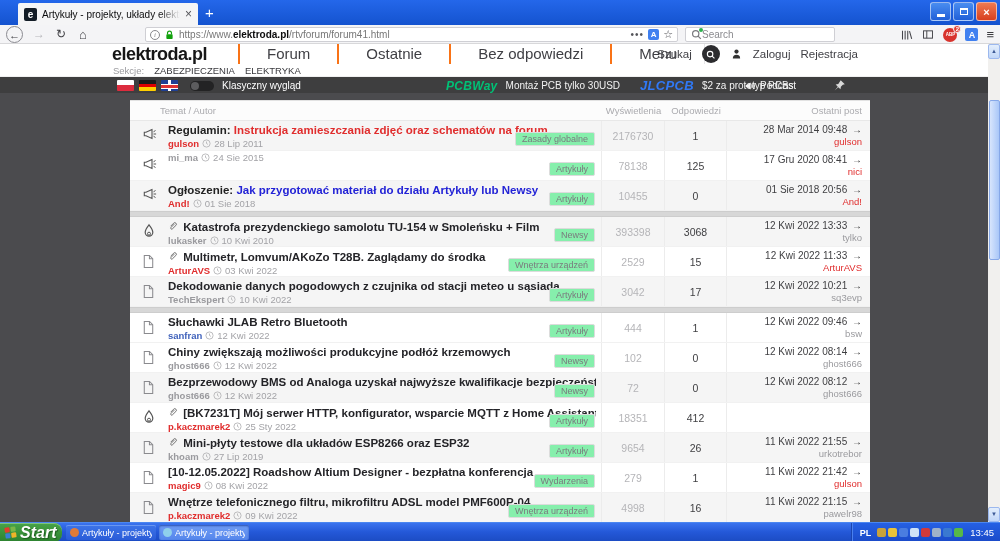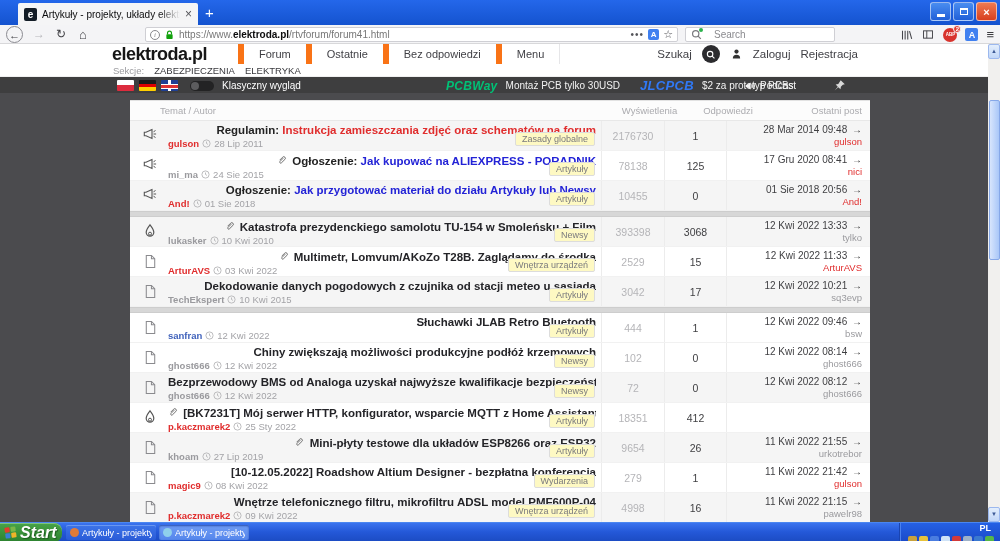--- a/index.html
+++ b/index.html
@@ -36,35 +36,35 @@
           border-radius:2px;display:flex;align-items:center;padding:0 4px;gap:4px;font-size:10px;color:#777;}
   .info-i{width:10px;height:10px;border:1px solid #88888c;border-radius:50%;color:#88888c;font-size:7px;
           display:flex;align-items:center;justify-content:center;flex:0 0 10px;font-style:italic;font-family:"Liberation Serif",serif;}
   .urltext{flex:1;white-space:nowrap;overflow:hidden;}
   .urltext b{color:#0c0c0d;}
   .pageactions{color:#55555a;font-size:10px;letter-spacing:1px;}
   .tr-ico{width:11px;height:11px;background:#4080f0;border-radius:2px;color:#fff;font-size:8px;font-weight:bold;
           display:flex;align-items:center;justify-content:center;}
   .star{color:#5a5a5f;font-size:11px;}
   .searchbar{position:absolute;left:685px;top:2px;width:150px;height:15px;background:#fff;border:1px solid #cfcfd4;
-             border-radius:2px;display:flex;align-items:center;padding:0 5px;gap:12px;font-size:10px;color:#8a8a8e;}
+             border-radius:2px;display:flex;align-items:center;padding:0 5px;gap:0;font-size:10px;color:#8a8a8e;}
   .sicon{position:relative;width:11px;height:11px;flex:0 0 11px;}
   .sicon .dot{position:absolute;right:-1px;top:-1px;width:4px;height:4px;background:#2bb24c;border-radius:50%;}
   .tbicons{position:absolute;right:6px;top:2px;display:flex;align-items:center;gap:8px;height:15px;}
   .abp{position:relative;width:14px;height:14px;background:#d8332d;border-radius:50%;color:#fff;font-size:4.5px;
        font-weight:bold;display:flex;align-items:center;justify-content:center;}
   .abp .badge{position:absolute;top:-3px;right:-4px;background:#e0382d;border:1px solid #f4f4f6;border-radius:50%;
               width:8px;height:8px;font-size:6px;display:flex;align-items:center;justify-content:center;}
   .hamb{font-size:13px;color:#3d3d41;line-height:14px;}
 
   
   .siteheader{position:absolute;top:44px;left:0;right:12px;height:20px;background:#fff;}
   .logo{position:absolute;left:112px;top:0;font-size:18px;font-weight:800;letter-spacing:-.5px;color:#161616;line-height:20px;}
   .mainnav{position:absolute;left:238px;top:0;display:flex;height:20px;align-items:center;}
-  .mainnav .nav-item{font-size:11px;color:#3f3f44;padding:0 15px;border-left:6px solid #f97316;line-height:20px;}
+  .mainnav .nav-item{font-size:15px;color:#3f3f44;padding:0 27px;border-left:2px solid #f97316;line-height:20px;}
   .mainnav .nav-item:last-child{border-right:1px solid #e6e6e8;}
   .hdr-right{position:absolute;right:130px;top:0;display:flex;align-items:center;gap:10px;height:20px;}
   .hdr-right .txt{font-size:11.5px;color:#3f3f44;}
   .search-circle{width:18px;height:18px;background:#2b2b2e;border-radius:50%;display:flex;align-items:center;justify-content:center;}
   .sekcje{position:absolute;top:64px;left:0;right:12px;height:13px;background:#fff;font-size:9.5px;
           display:flex;align-items:center;gap:10px;padding-left:113px;border-bottom:1px solid #f0f0f0;}
   .sekcje .lbl{color:#9a9a9e;}
   .sekcje .sec{color:#39393d;}
 
   
@@ -84,35 +84,35 @@
   .ad-brand.jl{font-size:13px;margin-left:12px;}
   .ad-text{font-size:10px;color:#f2f2f2;}
   .podcast{position:absolute;left:744px;top:0;height:17px;display:flex;align-items:center;gap:4px;}
   .podcast .lab{font-size:10px;color:#f2f2f2;text-align:center;}
   .pin{position:absolute;left:833px;top:2px;}
 
   
   .page{position:absolute;top:94px;left:0;right:12px;bottom:19px;background:#4b4b4e;}
   .card{position:absolute;left:130px;top:6px;width:740px;bottom:0;background:#fff;overflow:hidden;border-top:1px solid #e2e2e2;}
   .thead{display:flex;height:20px;align-items:center;border-bottom:1px solid #e8e8e8;background:#fcfcfc;
-         font-size:9.5px;color:#ababaf;gap:16px;}
+         font-size:9.5px;color:#ababaf;}
   .col-topic{flex:0 0 472px;padding-left:30px;}
   .col-views{flex:0 0 63px;text-align:center;}
   .col-replies{flex:0 0 62px;text-align:center;}
   .col-last{flex:1;text-align:right;padding-right:8px;}
   .row{display:flex;height:30px;border-bottom:1px solid #f1f1f1;background:#fff;}
   .row.alt{background:#f5f5f5;}
-  .cell-topic{flex:0 0 472px;position:relative;padding-left:38px;border-right:1px solid #ececec;text-align:right;}
+  .cell-topic{flex:0 0 472px;position:relative;padding-left:38px;border-right:1px solid #ececec;}
   .type-icon{position:absolute;left:11px;top:6px;width:17px;height:17px;}
   .t-line1{margin-top:3px;font-size:11.5px;font-weight:bold;white-space:nowrap;overflow:hidden;max-width:428px;line-height:13px;}
   .t-line1 .clip{display:inline-block;margin-right:2px;}
   .prefix{color:#222;}
   .t-line2{margin-top:1px;font-size:9.5px;color:#a3a3a7;line-height:11px;display:flex;align-items:center;gap:3px;}
   .author{font-weight:bold;}
-  .badgebox{position:absolute;right:6px;bottom:4px;background:#fef9c3;border:1px solid #dcdcdc;border-radius:2px;
+  .badgebox{position:absolute;right:6px;bottom:4px;background:#86efac;border:1px solid #dcdcdc;border-radius:2px;
             font-size:9px;color:#7a7a7e;padding:1px 6px;line-height:10px;}
   .cell-views{flex:0 0 63px;display:flex;align-items:center;justify-content:center;font-size:10.5px;color:#b5b5b8;border-right:1px solid #ececec;}
   .cell-replies{flex:0 0 62px;display:flex;align-items:center;justify-content:center;font-size:10.5px;color:#3f3f42;border-right:1px solid #ececec;}
   .cell-last{flex:1;text-align:right;padding:3px 8px 0 0;}
   .last-d{font-size:10px;color:#3f3f42;line-height:12px;}
   .arrow{font-size:10px;color:#333;font-weight:bold;margin-left:2px;}
   .last-a{font-size:9.5px;line-height:12px;}
   .group-sep{height:6px;background:#d7d7d7;border-top:1px solid #cdcdcd;border-bottom:1px solid #cdcdcd;}
   .c-red{color:#e02d2d;}
   .c-blue{color:#2323d6;}
@@ -136,22 +136,22 @@
             box-shadow:inset 0 1px 0 #7cc47c;}
   .startbtn .lab{color:#fff;font-size:16px;font-weight:bold;font-style:italic;text-shadow:1px 1px 1px #1c5b1e;}
   .winflag{width:11px;height:11px;display:grid;grid-template-columns:5px 5px;grid-template-rows:5px 5px;gap:1px;transform:rotate(-8deg);}
   .winflag i{border-radius:1px;}
   .taskwins{position:absolute;left:66px;top:2px;display:flex;gap:3px;}
   .taskwin{width:90px;height:15px;border-radius:2px;display:flex;align-items:center;gap:3px;padding:0 4px;
            background:linear-gradient(180deg,#3d74e8,#2a5cd8);box-shadow:inset 0 1px 0 #6a97f0;color:#fff;font-size:9px;}
   .taskwin.active{background:linear-gradient(180deg,#6f9cf4,#5586ec);box-shadow:inset 0 1px 2px #2a50b0;}
   .taskwin .ticon{width:9px;height:9px;border-radius:50%;flex:0 0 9px;}
   .taskwin .tl{white-space:nowrap;overflow:hidden;}
-  .tray{position:absolute;right:0;top:0;height:19px;display:flex;align-items:flex-end;gap:3px;padding:0 6px 0 8px;
-        background:linear-gradient(180deg,#2560e4,#1a4ac8);border-left:1px solid #1a44b0;box-shadow:inset 1px 0 0 #4a80ee;flex-direction:column;}
+  .tray{position:absolute;right:0;top:0;height:19px;display:flex;align-items:center;gap:3px;padding:0 6px 0 8px;
+        background:linear-gradient(180deg,#2560e4,#1a4ac8);border-left:1px solid #1a44b0;box-shadow:inset 1px 0 0 #4a80ee;}
   .tray .pl{color:#fff;font-size:9px;font-weight:bold;margin-right:3px;}
   .trayicons{display:flex;gap:2px;align-items:center;}
   .trayicons i{width:9px;height:9px;border-radius:2px;display:block;}
   .tray .time{color:#fff;font-size:9.5px;margin-left:4px;}
 </style>
 </head>
 <body>
 
 <div class="screen">
 
@@ -309,154 +309,147 @@
       <div class="last-a"><span class="la c-red">gulson</span></div>
     </div>
   </div>
 
   <div class="row">
     <div class="cell-topic">
       <span class="type-icon"><svg width="17" height="16" viewBox="0 0 16 16">
                   <path d="M10.5 2.5 L4.5 5.2 H2.8 V8.8 H4.5 L10.5 11.5 Z" fill="none" stroke="#555" stroke-width="1.1"></path>
                   <path d="M12 4.8 l2-1.3 M12 7 h2.6 M12 9.2 l2 1.3" stroke="#555" stroke-width="1" fill="none"></path>
                 </svg></span>
+      <div class="t-line2">
+        <span class="author c-gray">mi_ma</span>
+        <svg width="9" height="9" viewBox="0 0 10 10">
+                  <circle cx="5" cy="5" r="4" fill="none" stroke="#b5b5b8"></circle>
+                  <path d="M5 2.8 V5 L6.6 6" stroke="#b5b5b8" fill="none"></path>
+                </svg>
+        <span class="date">24 Sie 2015</span>
+      </div>
+      <span class="badgebox">Artykuły</span>
+    </div>
+    <div class="cell-views">78138</div>
+    <div class="cell-replies">125</div>
+    <div class="cell-last">
+      <div class="last-d"><span class="ld">17 Gru 2020 08:41 </span><span class="arrow">→</span></div>
+      <div class="last-a"><span class="la c-red">nici</span></div>
+    </div>
+  </div>
+
+  <div class="row alt">
+    <div class="cell-topic">
+      <span class="type-icon"><svg width="17" height="16" viewBox="0 0 16 16">
+                  <path d="M10.5 2.5 L4.5 5.2 H2.8 V8.8 H4.5 L10.5 11.5 Z" fill="none" stroke="#555" stroke-width="1.1"></path>
+                  <path d="M12 4.8 l2-1.3 M12 7 h2.6 M12 9.2 l2 1.3" stroke="#555" stroke-width="1" fill="none"></path>
+                </svg></span>
+      <div class="t-line1">
+        
+        <span class="prefix">Ogłoszenie: </span>
+        <span class="title c-blue">Jak przygotować materiał do działu Artykuły lub Newsy</span>
+      </div>
+      <div class="t-line2">
+        <span class="author c-red">And!</span>
+        <svg width="9" height="9" viewBox="0 0 10 10">
+                  <circle cx="5" cy="5" r="4" fill="none" stroke="#b5b5b8"></circle>
+                  <path d="M5 2.8 V5 L6.6 6" stroke="#b5b5b8" fill="none"></path>
+                </svg>
+        <span class="date">01 Sie 2018</span>
+      </div>
+      <span class="badgebox">Artykuły</span>
+    </div>
+    <div class="cell-views">10455</div>
+    <div class="cell-replies">0</div>
+    <div class="cell-last">
+      <div class="last-d"><span class="ld">01 Sie 2018 20:56 </span><span class="arrow">→</span></div>
+      <div class="last-a"><span class="la c-red">And!</span></div>
+    </div>
+  </div>
+<div class="group-sep"></div>
+  <div class="row alt">
+    <div class="cell-topic">
+      <span class="type-icon"><svg width="16" height="17" viewBox="0 0 16 16">
+                  <path d="M8 1.3 C5.6 4.3 4.2 6.3 4.2 8.8 a3.8 3.8 0 0 0 7.6 0 C11.8 6.3 10.4 4.3 8 1.3 Z" fill="none" stroke="#555" stroke-width="1.2"></path>
+                  <circle cx="8" cy="10.2" r="1.5" fill="none" stroke="#555" stroke-width="1"></circle>
+                </svg></span>
       <div class="t-line1">
         <span class="clip"><svg width="10" height="11" viewBox="0 0 12 12">
                     <path d="M3.2 6.8 L6.8 3.2 a1.9 1.9 0 0 1 2.7 2.7 L5.3 10 a1.2 1.2 0 0 1 -1.7 -1.7 L7.6 4.3" fill="none" stroke="#555" stroke-width="1"></path>
                   </svg></span>
-        <span class="prefix">Ogłoszenie: </span>
-        <span class="title c-blue">Jak kupować na ALIEXPRESS - PORADNIK</span>
-      </div>
-      <div class="t-line2">
-        <span class="author c-gray">mi_ma</span>
-        <svg width="9" height="9" viewBox="0 0 10 10">
-                  <circle cx="5" cy="5" r="4" fill="none" stroke="#b5b5b8"></circle>
-                  <path d="M5 2.8 V5 L6.6 6" stroke="#b5b5b8" fill="none"></path>
-                </svg>
-        <span class="date">24 Sie 2015</span>
-      </div>
-      <span class="badgebox">Artykuły</span>
-    </div>
-    <div class="cell-views">78138</div>
-    <div class="cell-replies">125</div>
-    <div class="cell-last">
-      <div class="last-d"><span class="ld">17 Gru 2020 08:41 </span><span class="arrow">→</span></div>
-      <div class="last-a"><span class="la c-red">nici</span></div>
-    </div>
-  </div>
-
-  <div class="row alt">
-    <div class="cell-topic">
-      <span class="type-icon"><svg width="17" height="16" viewBox="0 0 16 16">
-                  <path d="M10.5 2.5 L4.5 5.2 H2.8 V8.8 H4.5 L10.5 11.5 Z" fill="none" stroke="#555" stroke-width="1.1"></path>
-                  <path d="M12 4.8 l2-1.3 M12 7 h2.6 M12 9.2 l2 1.3" stroke="#555" stroke-width="1" fill="none"></path>
-                </svg></span>
-      <div class="t-line1">
-        
-        <span class="prefix">Ogłoszenie: </span>
-        <span class="title c-blue">Jak przygotować materiał do działu Artykuły lub Newsy</span>
-      </div>
-      <div class="t-line2">
-        <span class="author c-red">And!</span>
-        <svg width="9" height="9" viewBox="0 0 10 10">
-                  <circle cx="5" cy="5" r="4" fill="none" stroke="#b5b5b8"></circle>
-                  <path d="M5 2.8 V5 L6.6 6" stroke="#b5b5b8" fill="none"></path>
-                </svg>
-        <span class="date">01 Sie 2018</span>
-      </div>
-      <span class="badgebox">Artykuły</span>
-    </div>
-    <div class="cell-views">10455</div>
-    <div class="cell-replies">0</div>
-    <div class="cell-last">
-      <div class="last-d"><span class="ld">01 Sie 2018 20:56 </span><span class="arrow">→</span></div>
-      <div class="last-a"><span class="la c-red">And!</span></div>
-    </div>
-  </div>
-<div class="group-sep"></div>
-  <div class="row alt">
-    <div class="cell-topic">
-      <span class="type-icon"><svg width="16" height="17" viewBox="0 0 16 16">
-                  <path d="M8 1.3 C5.6 4.3 4.2 6.3 4.2 8.8 a3.8 3.8 0 0 0 7.6 0 C11.8 6.3 10.4 4.3 8 1.3 Z" fill="none" stroke="#555" stroke-width="1.2"></path>
-                  <circle cx="8" cy="10.2" r="1.5" fill="none" stroke="#555" stroke-width="1"></circle>
+        
+        <span class="title c-dark">Katastrofa prezydenckiego samolotu TU-154 w Smoleńsku + Film</span>
+      </div>
+      <div class="t-line2">
+        <span class="author c-gray">lukasker</span>
+        <svg width="9" height="9" viewBox="0 0 10 10">
+                  <circle cx="5" cy="5" r="4" fill="none" stroke="#b5b5b8"></circle>
+                  <path d="M5 2.8 V5 L6.6 6" stroke="#b5b5b8" fill="none"></path>
+                </svg>
+        <span class="date">10 Kwi 2010</span>
+      </div>
+      <span class="badgebox">Newsy</span>
+    </div>
+    <div class="cell-views">393398</div>
+    <div class="cell-replies">3068</div>
+    <div class="cell-last">
+      <div class="last-d"><span class="ld">12 Kwi 2022 13:33 </span><span class="arrow">→</span></div>
+      <div class="last-a"><span class="la c-gray">tylko</span></div>
+    </div>
+  </div>
+
+  <div class="row">
+    <div class="cell-topic">
+      <span class="type-icon"><svg width="15" height="17" viewBox="0 0 16 16">
+                  <path d="M3.5 1.5 h5.5 l3.5 3.5 v9.5 h-9 z" fill="none" stroke="#8a8a8e" stroke-width="1.1"></path>
+                  <path d="M9 1.5 v3.5 h3.5" fill="none" stroke="#8a8a8e" stroke-width="1.1"></path>
                 </svg></span>
       <div class="t-line1">
         <span class="clip"><svg width="10" height="11" viewBox="0 0 12 12">
                     <path d="M3.2 6.8 L6.8 3.2 a1.9 1.9 0 0 1 2.7 2.7 L5.3 10 a1.2 1.2 0 0 1 -1.7 -1.7 L7.6 4.3" fill="none" stroke="#555" stroke-width="1"></path>
                   </svg></span>
         
-        <span class="title c-dark">Katastrofa prezydenckiego samolotu TU-154 w Smoleńsku + Film</span>
-      </div>
-      <div class="t-line2">
-        <span class="author c-gray">lukasker</span>
-        <svg width="9" height="9" viewBox="0 0 10 10">
-                  <circle cx="5" cy="5" r="4" fill="none" stroke="#b5b5b8"></circle>
-                  <path d="M5 2.8 V5 L6.6 6" stroke="#b5b5b8" fill="none"></path>
-                </svg>
-        <span class="date">10 Kwi 2010</span>
-      </div>
-      <span class="badgebox">Newsy</span>
-    </div>
-    <div class="cell-views">393398</div>
-    <div class="cell-replies">3068</div>
-    <div class="cell-last">
-      <div class="last-d"><span class="ld">12 Kwi 2022 13:33 </span><span class="arrow">→</span></div>
-      <div class="last-a"><span class="la c-gray">tylko</span></div>
-    </div>
-  </div>
-
-  <div class="row">
+        <span class="title c-dark">Multimetr, Lomvum/AKoZo T28B. Zaglądamy do środka</span>
+      </div>
+      <div class="t-line2">
+        <span class="author c-red">ArturAVS</span>
+        <svg width="9" height="9" viewBox="0 0 10 10">
+                  <circle cx="5" cy="5" r="4" fill="none" stroke="#b5b5b8"></circle>
+                  <path d="M5 2.8 V5 L6.6 6" stroke="#b5b5b8" fill="none"></path>
+                </svg>
+        <span class="date">03 Kwi 2022</span>
+      </div>
+      <span class="badgebox">Wnętrza urządzeń</span>
+    </div>
+    <div class="cell-views">2529</div>
+    <div class="cell-replies">15</div>
+    <div class="cell-last">
+      <div class="last-d"><span class="ld">12 Kwi 2022 11:33 </span><span class="arrow">→</span></div>
+      <div class="last-a"><span class="la c-red">ArturAVS</span></div>
+    </div>
+  </div>
+
+  <div class="row alt">
     <div class="cell-topic">
       <span class="type-icon"><svg width="15" height="17" viewBox="0 0 16 16">
                   <path d="M3.5 1.5 h5.5 l3.5 3.5 v9.5 h-9 z" fill="none" stroke="#8a8a8e" stroke-width="1.1"></path>
                   <path d="M9 1.5 v3.5 h3.5" fill="none" stroke="#8a8a8e" stroke-width="1.1"></path>
                 </svg></span>
       <div class="t-line1">
-        <span class="clip"><svg width="10" height="11" viewBox="0 0 12 12">
-                    <path d="M3.2 6.8 L6.8 3.2 a1.9 1.9 0 0 1 2.7 2.7 L5.3 10 a1.2 1.2 0 0 1 -1.7 -1.7 L7.6 4.3" fill="none" stroke="#555" stroke-width="1"></path>
-                  </svg></span>
-        
-        <span class="title c-dark">Multimetr, Lomvum/AKoZo T28B. Zaglądamy do środka</span>
-      </div>
-      <div class="t-line2">
-        <span class="author c-red">ArturAVS</span>
-        <svg width="9" height="9" viewBox="0 0 10 10">
-                  <circle cx="5" cy="5" r="4" fill="none" stroke="#b5b5b8"></circle>
-                  <path d="M5 2.8 V5 L6.6 6" stroke="#b5b5b8" fill="none"></path>
-                </svg>
-        <span class="date">03 Kwi 2022</span>
-      </div>
-      <span class="badgebox">Wnętrza urządzeń</span>
-    </div>
-    <div class="cell-views">2529</div>
-    <div class="cell-replies">15</div>
-    <div class="cell-last">
-      <div class="last-d"><span class="ld">12 Kwi 2022 11:33 </span><span class="arrow">→</span></div>
-      <div class="last-a"><span class="la c-red">ArturAVS</span></div>
-    </div>
-  </div>
-
-  <div class="row alt">
-    <div class="cell-topic">
-      <span class="type-icon"><svg width="15" height="17" viewBox="0 0 16 16">
-                  <path d="M3.5 1.5 h5.5 l3.5 3.5 v9.5 h-9 z" fill="none" stroke="#8a8a8e" stroke-width="1.1"></path>
-                  <path d="M9 1.5 v3.5 h3.5" fill="none" stroke="#8a8a8e" stroke-width="1.1"></path>
-                </svg></span>
-      <div class="t-line1">
         
         
         <span class="title c-dark">Dekodowanie danych pogodowych z czujnika od stacji meteo u sąsiada</span>
       </div>
       <div class="t-line2">
         <span class="author c-gray">TechEkspert</span>
         <svg width="9" height="9" viewBox="0 0 10 10">
                   <circle cx="5" cy="5" r="4" fill="none" stroke="#b5b5b8"></circle>
                   <path d="M5 2.8 V5 L6.6 6" stroke="#b5b5b8" fill="none"></path>
                 </svg>
-        <span class="date">10 Kwi 2015</span>
+        <span class="date">10 Kwi 2022</span>
       </div>
       <span class="badgebox">Artykuły</span>
     </div>
     <div class="cell-views">3042</div>
     <div class="cell-replies">17</div>
     <div class="cell-last">
       <div class="last-d"><span class="ld">12 Kwi 2022 10:21 </span><span class="arrow">→</span></div>
       <div class="last-a"><span class="la c-gray">sq3evp</span></div>
     </div>
   </div>

